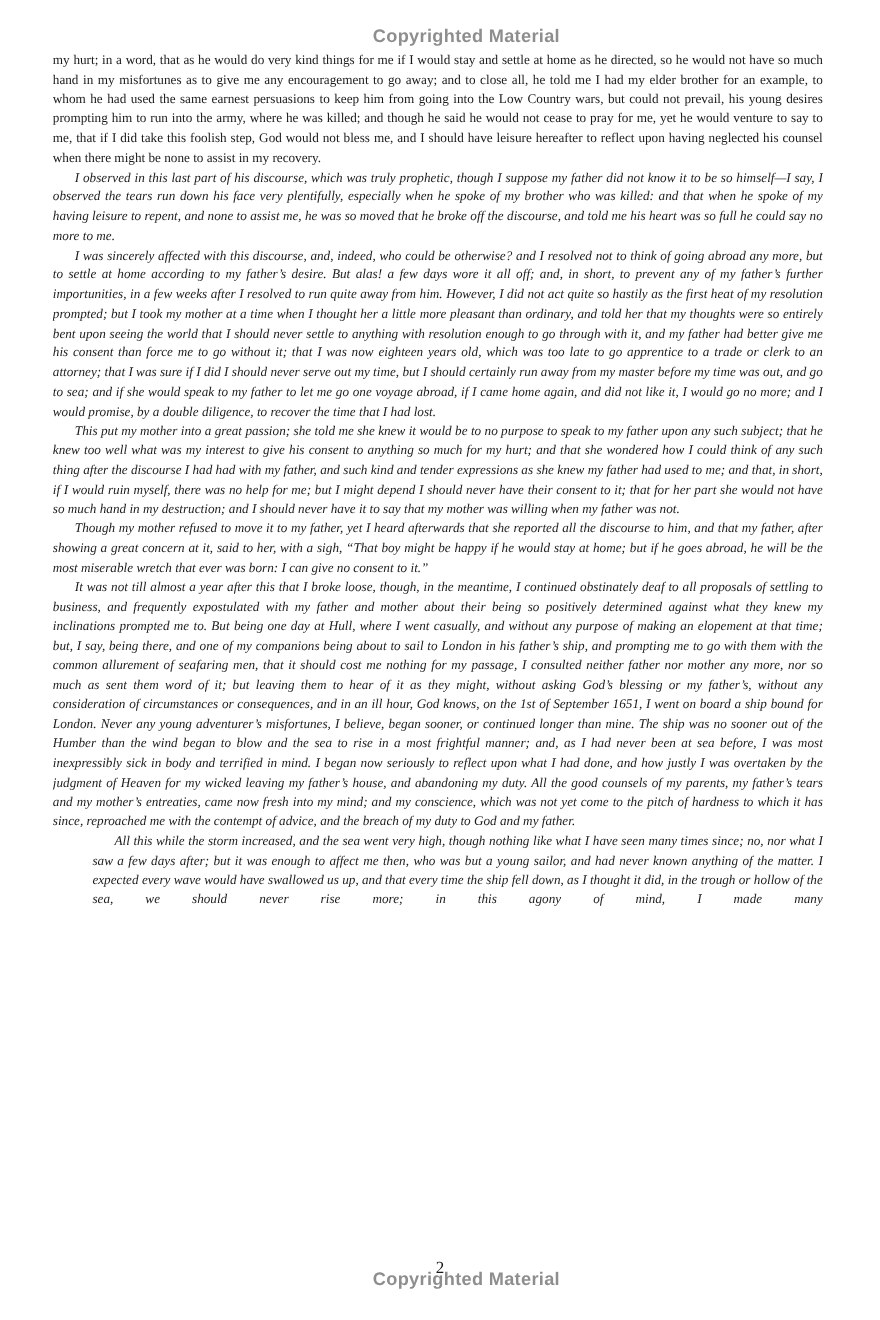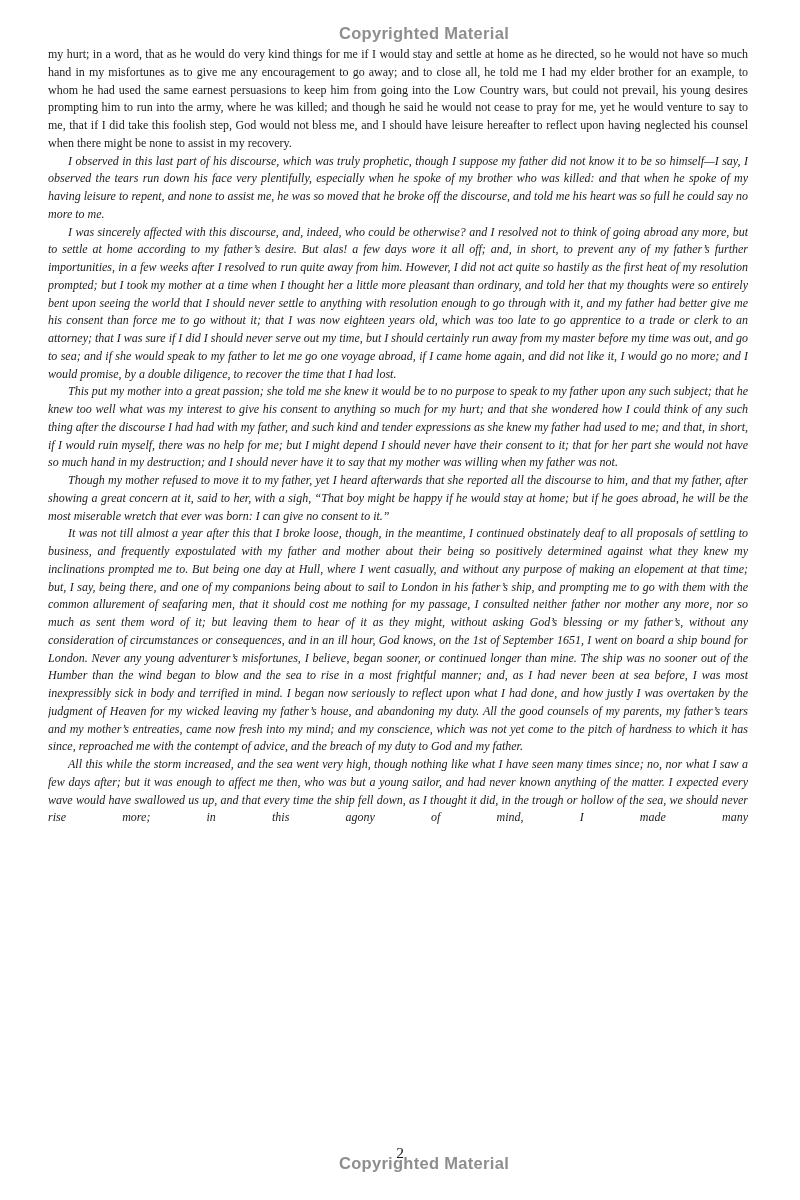--- a/index.html
+++ b/index.html
@@ -47,20 +47,21 @@
   .text-body p {
     margin: 0;
     padding: 0;
   }
   .text-body p.indent {
     text-indent: 20px;
     font-style: italic;
   }
   .text-body p.continues {
     text-align-last: justify;
+    margin-left: 36px;
   }
   .page-number {
     position: absolute;
     top: 1144px;
     left: 0;
     width: 100%;
     text-align: center;
     font-family: "Liberation Serif", "DejaVu Serif", serif;
     font-size: 15.5px;
     color: var(--ink, #1a1a1a);

